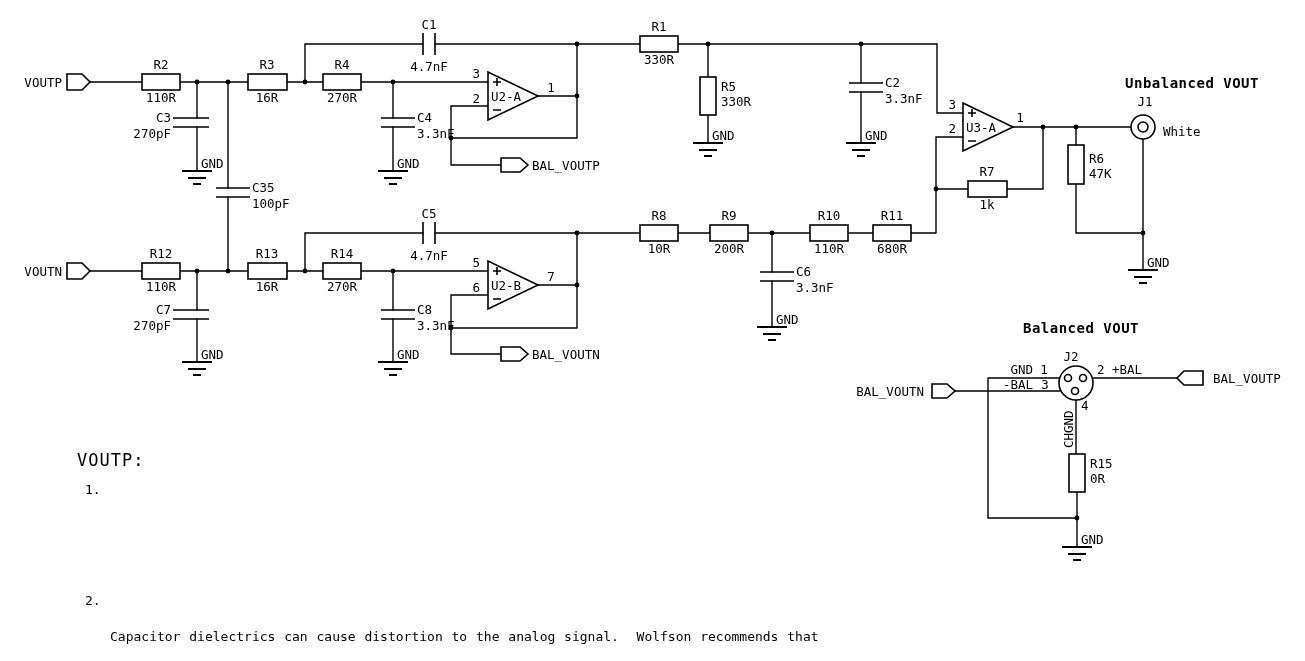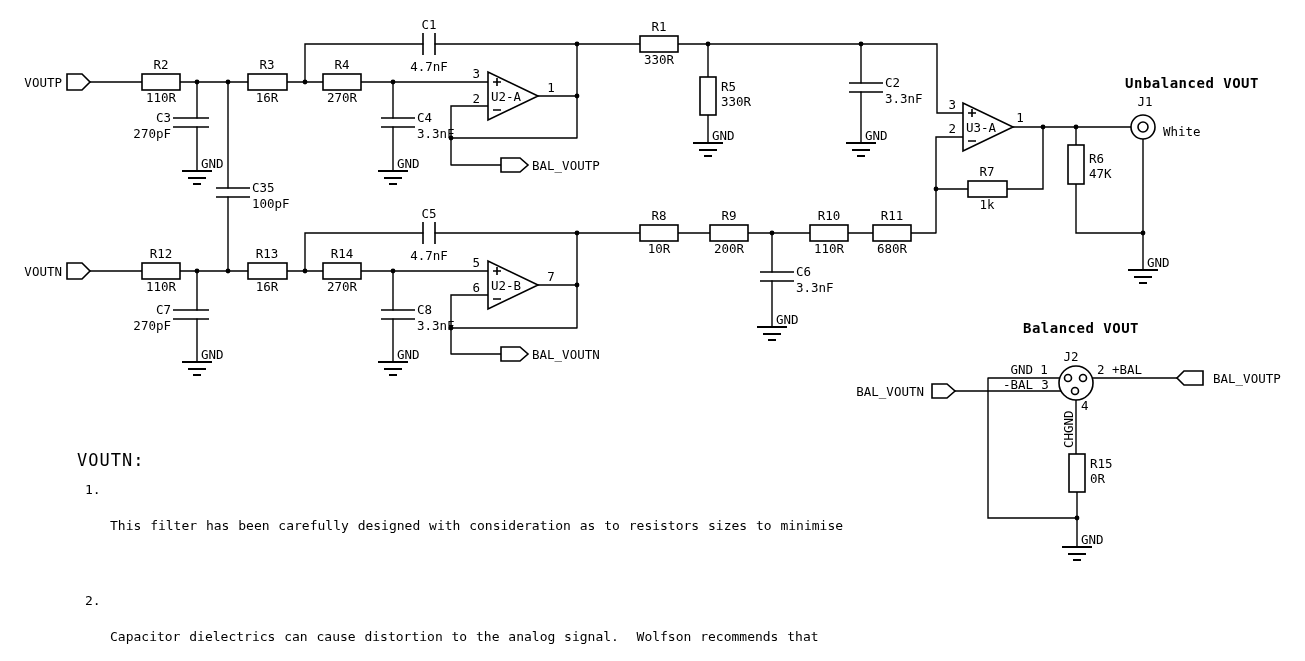--- a/index.html
+++ b/index.html
@@ -308,26 +308,25 @@
     <text x="1033" y="374" text-anchor="end">GND</text>
     <text x="1033" y="389" text-anchor="end">-BAL</text>
     <text x="1112" y="374">+BAL</text>
     <text transform="rotate(-90 1073 448)" x="1073" y="448">CHGND</text>
   </g>
 
   <text class="title" x="1192" y="88" text-anchor="middle">Unbalanced VOUT</text>
   <text class="title" x="1081" y="333" text-anchor="middle">Balanced VOUT</text>
 </svg>
 
-  <div class="notes-heading notes">VOUTN:</div>
+  <div class="notes-heading notes">VOUTP:</div>
 
   <div class="note notes" style="left:85px;top:481px;">
     <div class="note-num">1.</div>
     <div>
-      <div>This filter has been carefully designed with consideration as to resistors sizes to minimise</div>
       
     </div>
   </div>
 
   <div class="note notes" style="left:85px;top:592px;">
     <div class="note-num">2.</div>
     <div>
       <div>Capacitor dielectrics can cause distortion to the analog signal.  Wolfson recommends that</div>
       
       

